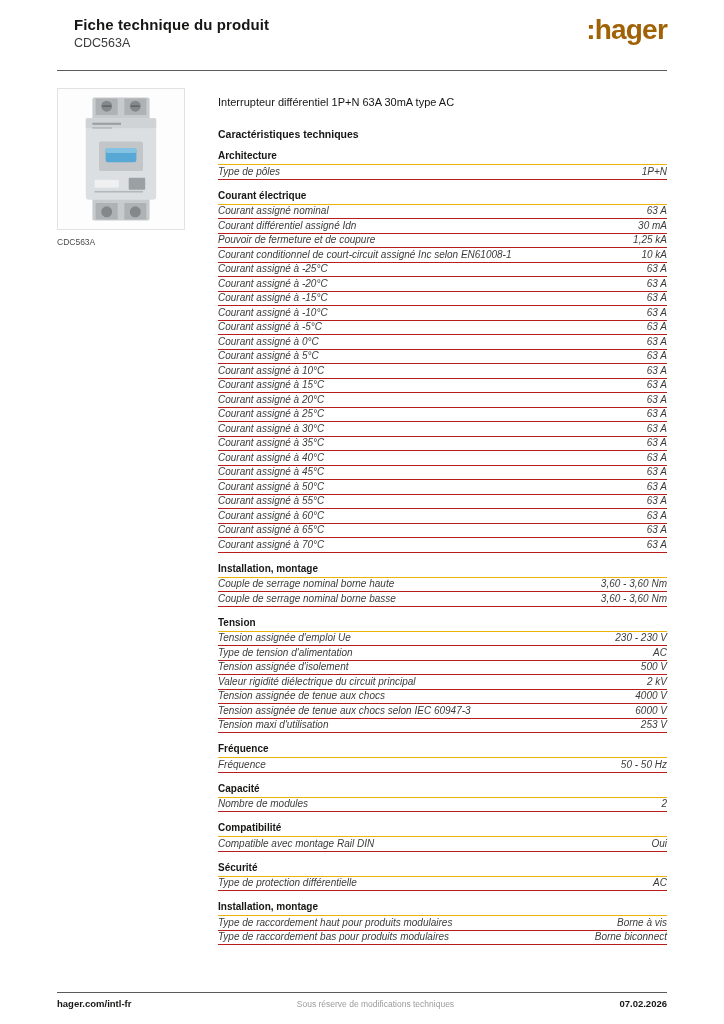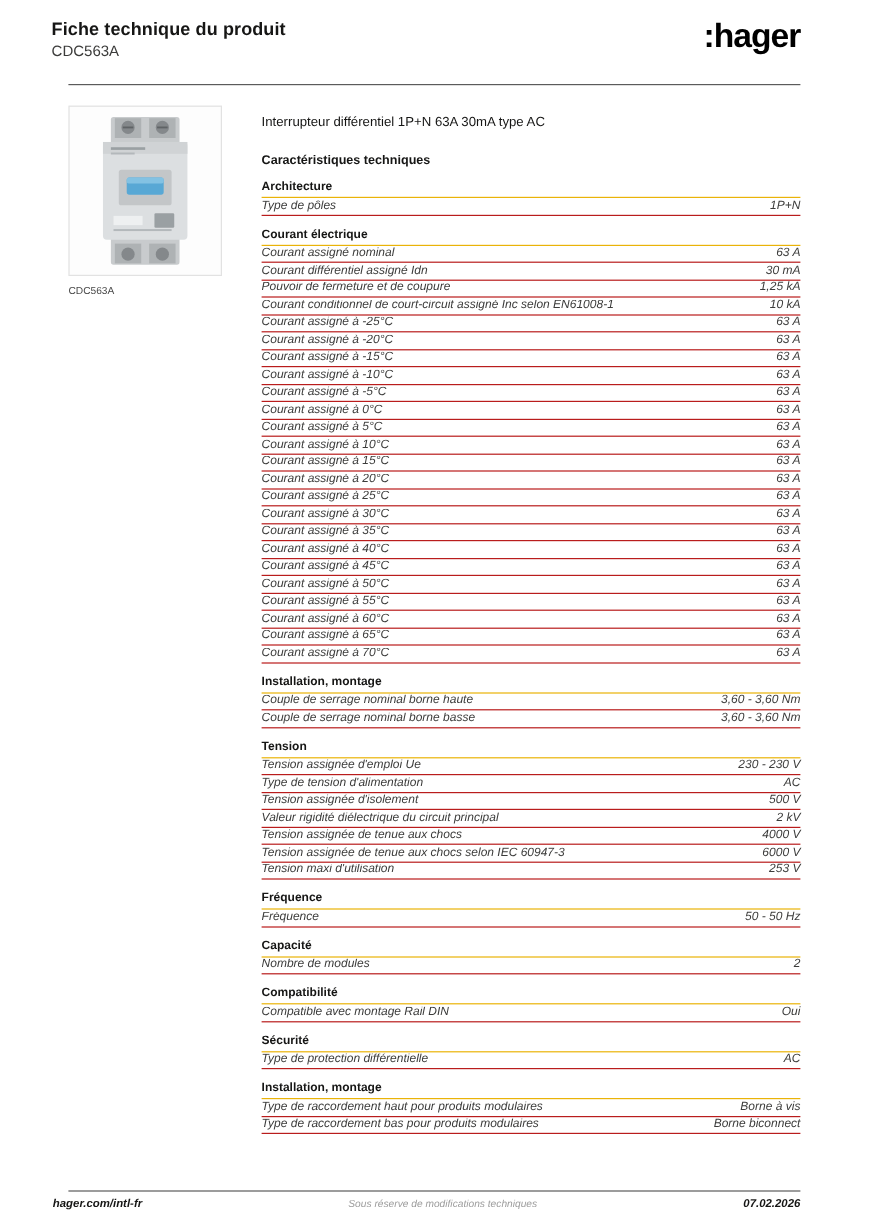--- a/index.html
+++ b/index.html
@@ -1,25 +1,25 @@
 <!DOCTYPE html>
 <html><head>
 <meta charset="utf-8">
 <style>
   * { margin:0; padding:0; box-sizing:border-box; }
   html,body { background:#ffffff; }
   body {
     width:724px; height:1024px; position:relative; overflow:hidden;
     font-family:"Liberation Sans", sans-serif; color:#3c3c3b;
   }
-  .header { position:absolute; left:43px; right:57px; top:16px; }
+  .header { position:absolute; left:74px; right:57px; top:16px; }
   .header-title { font-size:15px; font-weight:bold; color:#161615; letter-spacing:0.1px; }
   .header-subtitle { font-size:12.5px; color:#3c3c3b; margin-top:3px; }
   .logo { position:absolute; right:0; top:0; font-size:28px; font-weight:bold;
-          color:#000000; letter-spacing:-0.8px; line-height:28px;margin-left:26px; }
+          color:#a16207; letter-spacing:-0.8px; line-height:28px;margin-left:26px; }
   .header-rule { position:absolute; left:57px; right:57px; top:70px; border-top:1px solid #5b5b5b; }
 
   .content { position:absolute; left:57px; right:57px; top:88px; display:flex; }
   .left-col { width:128px; flex:none; margin-right:33px; }
   .product-img { width:128px; height:142px; border:1px solid #e2e2e2; background:#fdfdfd;
                  display:flex; align-items:center; justify-content:center; }
   .img-caption { font-size:8.5px; color:#4a4a4a; margin-top:7px; }
 
   .right-col { flex:1; min-width:0; }
   .product-name { font-size:11px; font-weight:normal; color:#161615; padding-top:8px; }
@@ -28,22 +28,22 @@
   .section { margin-top:10px; }
   .section-title { font-size:10px; font-weight:bold; color:#161615; line-height:11px;
                    padding-bottom:3px; border-bottom:1px solid #eab308; }
   .spec-row { display:flex; justify-content:space-between; align-items:flex-start;
               font-size:10px; line-height:10.5px; padding:1.5px 0;
               border-bottom:1px solid #b91c1c;font-style:italic; }
   .spec-label { color:#3c3c3b; padding-right:12px; white-space:nowrap; overflow:hidden; }
   .spec-value { color:#3c3c3b; white-space:nowrap; text-align:right; }
 
   .footer-rule { position:absolute; left:57px; right:57px; top:992px; border-top:1px solid #5b5b5b; }
-  .footer { position:absolute; left:44px; right:57px; top:998px;
-            display:flex; justify-content:space-between; align-items:baseline;font-style:italic; }
+  .footer { position:absolute; left:57px; right:57px; top:998px;
+            display:flex; justify-content:space-between; align-items:baseline; }
   .footer-left { font-size:9.5px; font-weight:bold; color:#161615; text-decoration:none; }
   .footer-center { font-size:8.5px; color:#9c9c9c; }
   .footer-right { font-size:9.5px; font-weight:bold; color:#161615; }
 </style>
 </head>
 <body>
 
 <div class="header">
   <div class="header-title">Fiche technique du produit</div>
   <div class="header-subtitle">CDC563A</div>

